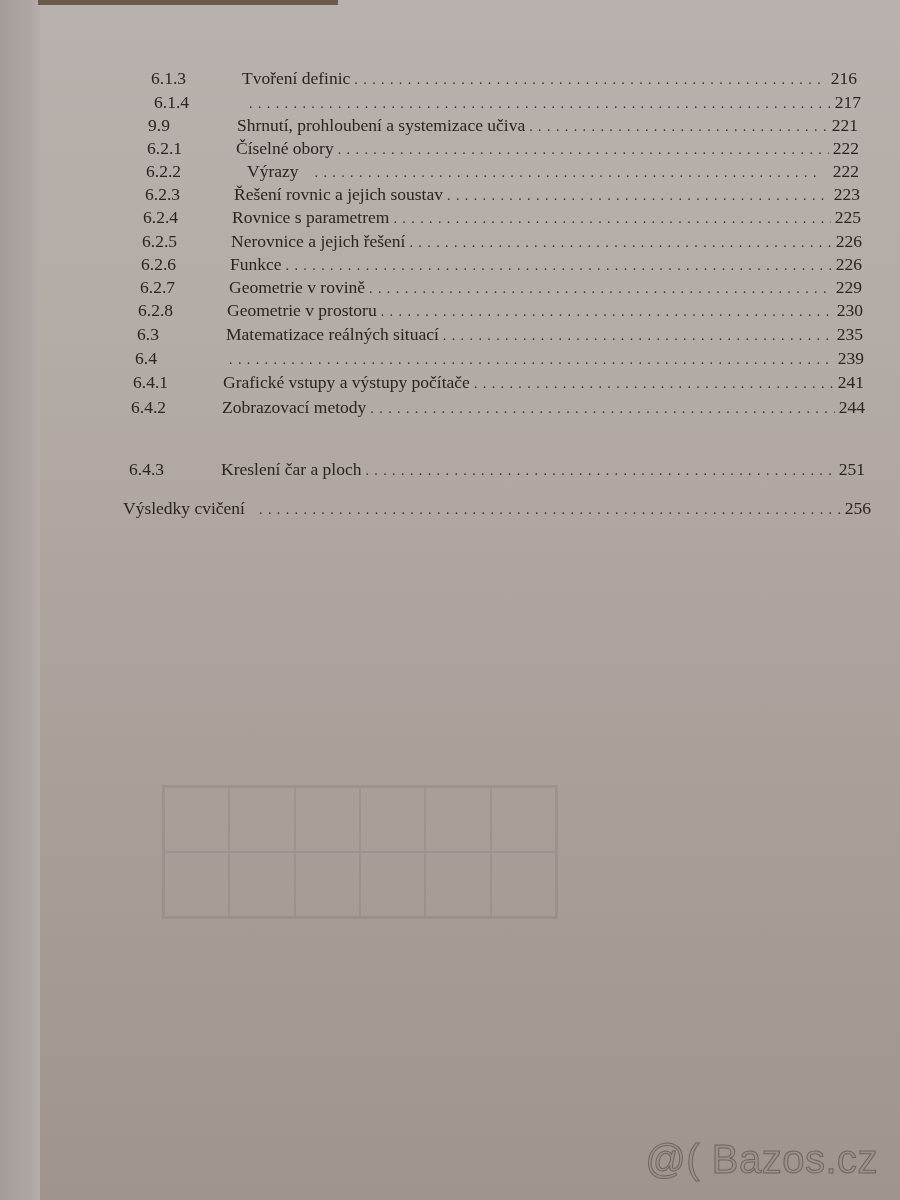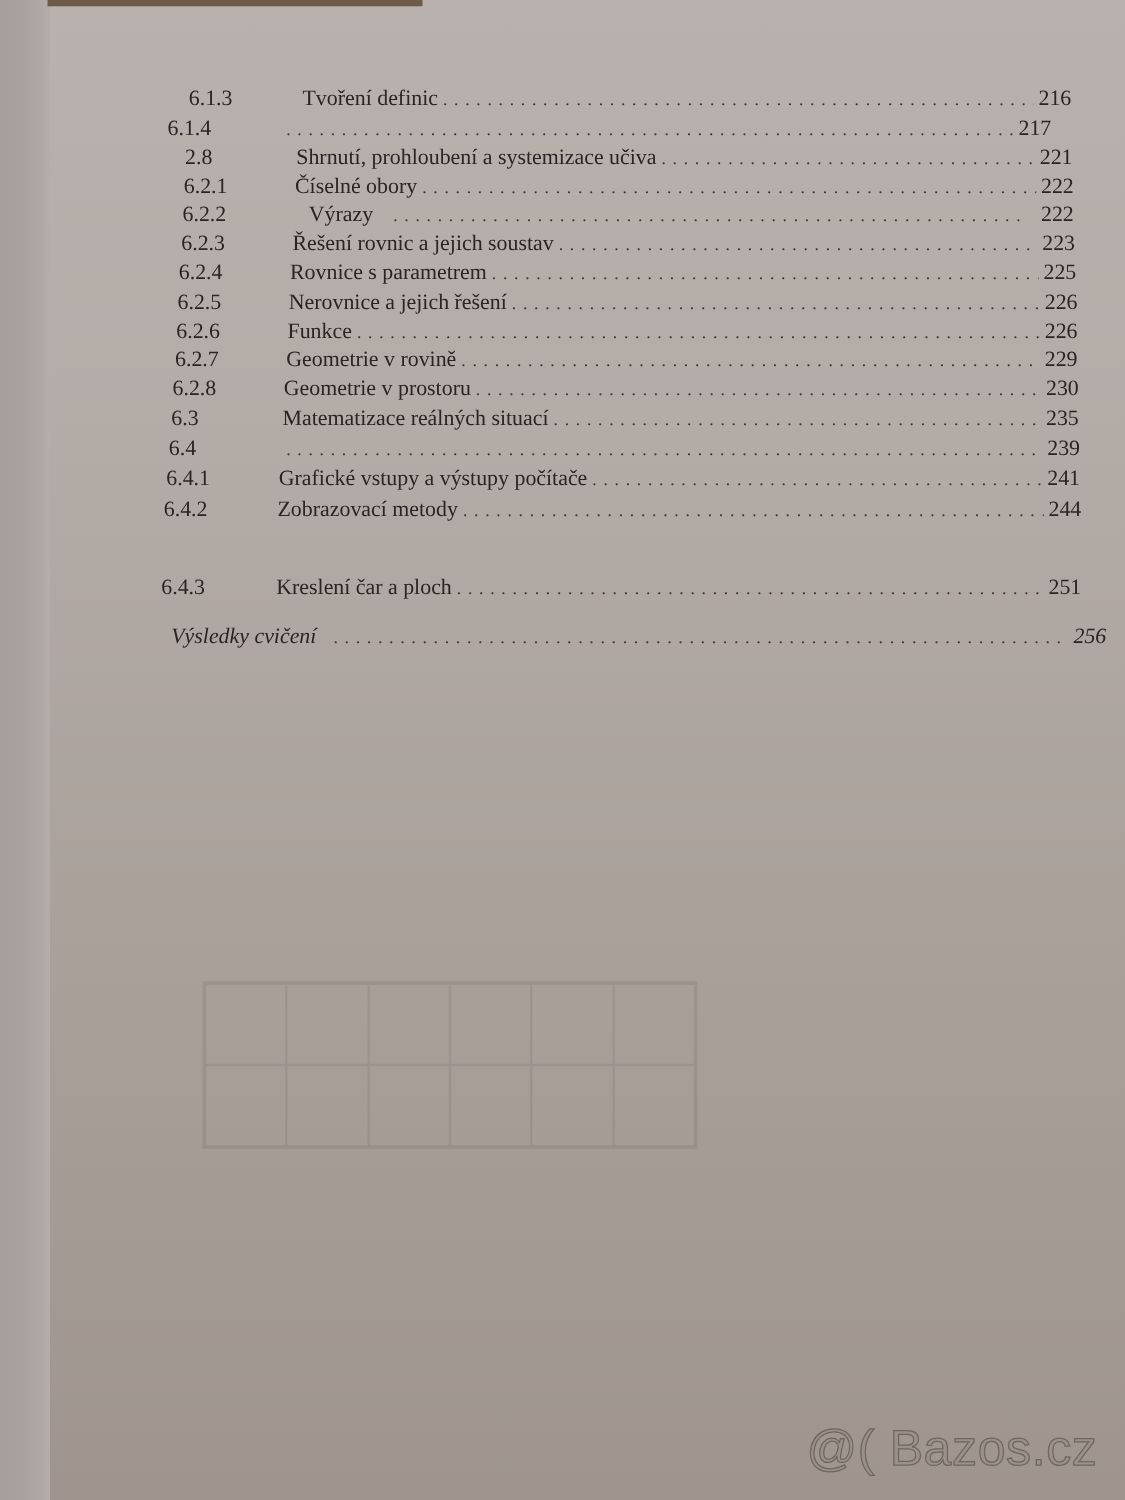--- a/index.html
+++ b/index.html
@@ -68,27 +68,27 @@
       <div></div>
   </div>
 
   <div class="toc">
     <div class="toc-row" style="left:151px; top:68px; width:706px;">
       <span class="toc-num" style="width:91px">6.1.3</span>
       <span class="toc-title">Tvoření definic</span>
       <span class="toc-dots">..........................................................................</span>
       <span class="toc-page">216</span>
     </div>
-    <div class="toc-row" style="left:134px; top:92px; width:707px;">
+    <div class="toc-row" style="left:154px; top:92px; width:707px;">
       <span class="toc-num" style="width:91px">6.1.4</span>
       <span class="toc-dots">..........................................................................</span>
       <span class="toc-page">217</span>
     </div>
     <div class="toc-row" style="left:148px; top:115px; width:710px;">
-      <span class="toc-num" style="width:89px">2.8</span>
+      <span class="toc-num" style="width:89px">9.9</span>
       <span class="toc-title">Shrnutí, prohloubení a systemizace učiva</span>
       <span class="toc-dots">..........................................................................</span>
       <span class="toc-page">221</span>
     </div>
     <div class="toc-row" style="left:147px; top:138px; width:712px;">
       <span class="toc-num" style="width:89px">6.2.1</span>
       <span class="toc-title">Číselné obory</span>
       <span class="toc-dots">..........................................................................</span>
       <span class="toc-page">222</span>
     </div>
@@ -157,21 +157,21 @@
       <span class="toc-dots">..........................................................................</span>
       <span class="toc-page">244</span>
     </div>
     <div class="toc-row" style="left:129px; top:422px; width:736px;margin-top:37px;">
       <span class="toc-num" style="width:92px">6.4.3</span>
       <span class="toc-title">Kreslení čar a ploch</span>
       <span class="toc-dots">..........................................................................</span>
       <span class="toc-page">251</span>
     </div>
 
-    <div class="toc-row" style="left:137px; top:498px; width:748px;font-style:italic;">
+    <div class="toc-row" style="left:123px; top:498px; width:748px;">
       <span class="toc-title">Výsledky cvičení</span>
       <span class="toc-dots" style="margin-left:14px">..........................................................................................</span>
       <span class="toc-page">256</span>
     </div>
   </div>
 
   <div class="watermark">@( Bazos.cz</div>
 </div>
 
 </body></html>

